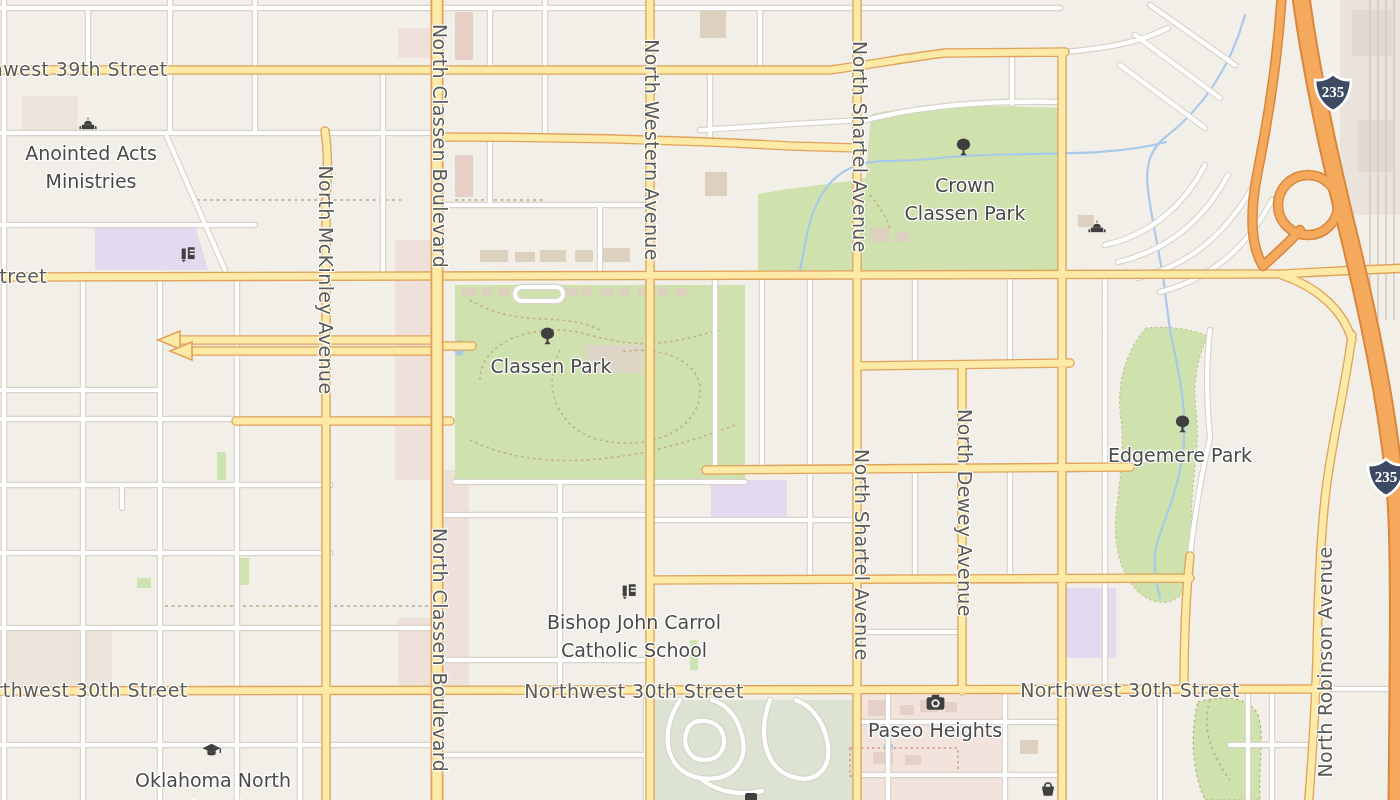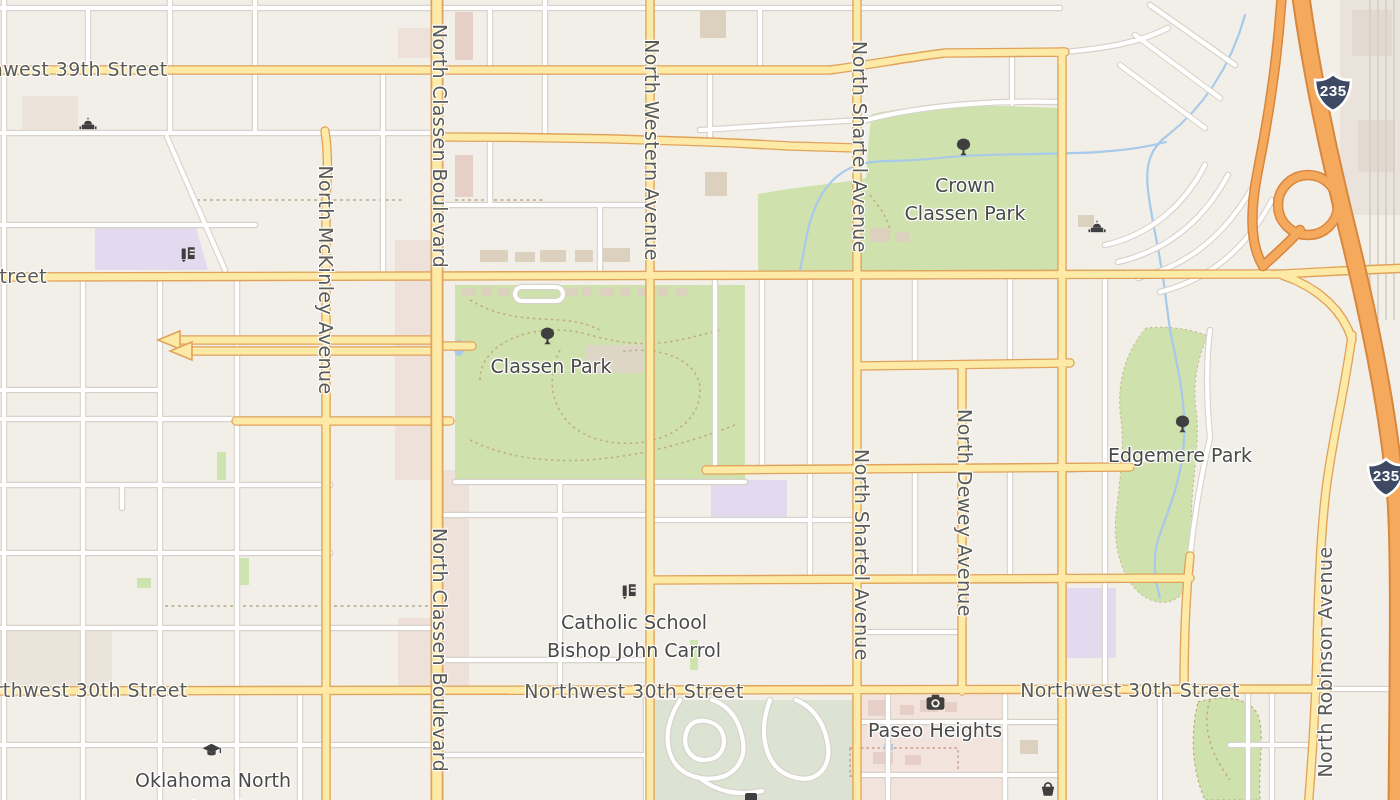--- a/index.html
+++ b/index.html
@@ -32,21 +32,21 @@
   .street-label{font-size:19px;color:var(--street-text);letter-spacing:.4px}
   .poi-label{font-size:19px;color:var(--poi-text);text-align:center;line-height:28px;
     transform:translate(-50%,-50%);}
   .center{transform:translate(-50%,-50%)}
   .vert{transform:translate(-50%,-50%) rotate(90deg)}
   .vert-ccw{transform:translate(-50%,-50%) rotate(-90deg)}
   .poi-icon{position:absolute;transform:translate(-50%,-50%);width:18px;height:18px}
   .poi-icon svg{position:static}
   .shield{position:absolute;transform:translate(-50%,-50%);width:40px;height:42px}
   .shield .num{position:absolute;left:0;top:13px;width:100%;text-align:center;
-    color:#fff;font-size:15px;font-weight:bold;font-family:Liberation Mono, monospace}
+    color:#fff;font-size:15px;font-weight:bold;font-family:Liberation Serif, serif}
 </style>
 </head>
 <body>
 
 <div id="map-canvas">
 
   <svg width="1400" height="800" viewBox="0 0 1400 800">
 
     <g opacity="0.85">
       <rect x="395" y="240" width="42" height="240" fill="#eedfd8"></rect>
@@ -346,33 +346,37 @@
       <path d="M5 7 a3 3.6 0 0 1 6 0" stroke="var(--icon)" stroke-width="1.6" fill="none"></path>
       <path d="M2.5 6.8 h11 l-1.7 8 h-7.6 Z"></path>
       </svg>
     </div>
   <div class="poi-icon" style="left:753px;top:801px">
     <svg width="14" height="14" viewBox="0 0 14 14" fill="var(--icon)">
         <rect x="1" y="1" width="12" height="11" rx="2"></rect>
       </svg>
     </div>
 
+  <div class="label poi-label" style="left:91px;top:167px">
+    <div>Anointed Acts</div>
+      <div>Ministries</div>
+    </div>
   <div class="label poi-label" style="left:551px;top:366px">
     <div>Classen Park</div>
     </div>
   <div class="label poi-label" style="left:965px;top:199px">
     <div>Crown</div>
       <div>Classen Park</div>
     </div>
   <div class="label poi-label" style="left:1180px;top:455px">
     <div>Edgemere Park</div>
     </div>
   <div class="label poi-label" style="left:634px;top:636px">
-    <div>Catholic School</div>
-      <div>Bishop John Carrol</div>
+    <div>Bishop John Carrol</div>
+      <div>Catholic School</div>
     </div>
   <div class="label poi-label" style="left:935px;top:730px">
     <div>Paseo Heights</div>
     </div>
   <div class="label poi-label" style="left:213px;top:794px">
     <div>Oklahoma North</div>
       <div>University</div>
     </div>
 
   <div class="shield" style="left:1333px;top:92px">

